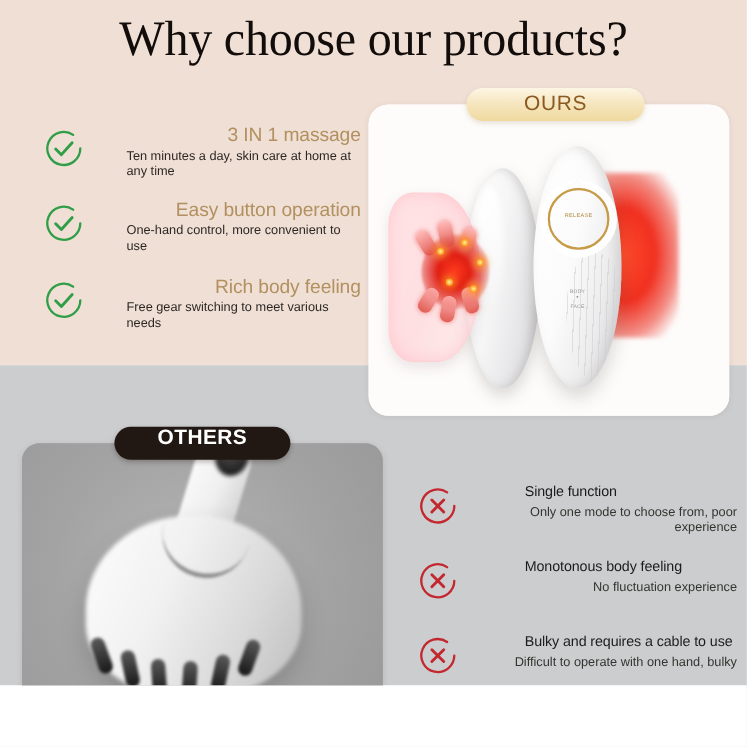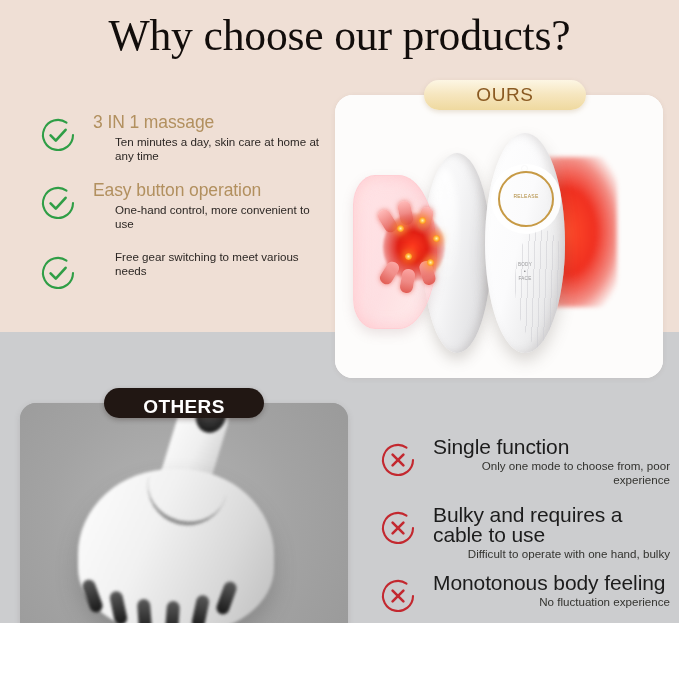--- a/index.html
+++ b/index.html
@@ -63,20 +63,21 @@
     left: 0; top: 3px;
     width: 40px; height: 40px;
   }
   .pro-title {
     font-size: 17.5px;
     line-height: 21px;
     color: #b2905f;
     font-weight: 400;
     letter-spacing: -0.1px;
     white-space: nowrap;
+    text-align: right;
   }
   .pro-desc {
     font-size: 11.6px;
     line-height: 13.6px;
     color: #2c2724;
     margin-top: 2px;
     max-width: 240px;
     margin-left: 22px;
   }
 
@@ -86,25 +87,26 @@
     left: 378px; top: 437px;
     width: 292px;
   }
   .con-row {
     position: relative;
     min-height: 58px;
     margin-bottom: 10px;
     padding-left: 55px;
   }
   .con-title {
-    font-size: 21px;
+    font-size: 13px;
     line-height: 20px;
     color: #1c1c1c;
     font-weight: 400;
     letter-spacing: -0.1px;
+    margin-left: 44px;
   }
   .con-desc {
     font-size: 11.6px;
     line-height: 13.6px;
     color: #33332f;
     margin-top: 2px;
     text-align: right;
   }
 
   
@@ -318,21 +320,21 @@
   }
 
   
   .others-badge {
     position: absolute;
     left: 104px; top: 388px;
     width: 160px; height: 30px;
     border-radius: 15px;
     background: #211713;
     display: flex;
-    align-items: flex-end;
+    align-items: flex-start;
     justify-content: center;
     box-shadow: 0 2px 5px rgba(40,30,25,.3);
   }
   .others-badge-text {
     font-size: 19px;
     font-weight: 700;
     letter-spacing: .4px;
     color: #ffffff;
   }
 </style>
@@ -370,20 +372,21 @@
       <div class="pro-desc">One-hand control, more convenient to use</div>
     </div>
 
     <div class="pro-row">
       <span class="mark-icon">
         <svg width="40" height="40" viewBox="0 0 40 40">
           <path d="M28.5 7.6A15 15 0 1 0 35 20" fill="none" stroke="#2f9e46" stroke-width="2.1" stroke-linecap="round"></path>
           <path d="M12.6 20.4 L17.8 25.6 L27.6 14.8" fill="none" stroke="#2f9e46" stroke-width="2.6" stroke-linecap="round" stroke-linejoin="round"></path>
         </svg>
       </span>
+      <div class="pro-title">Rich body feeling</div>
       <div class="pro-desc">Free gear switching to meet various needs</div>
     </div>
 
   </div>
 
   <div class="ours-card">
     <div class="ours-photo">
 
       <div class="devA-body"></div>
 
@@ -459,30 +462,30 @@
       <div class="con-desc">Only one mode to choose from, poor experience</div>
     </div>
 
     <div class="con-row">
       <span class="mark-icon">
         <svg width="40" height="40" viewBox="0 0 40 40">
           <path d="M28.5 7.6A15 15 0 1 0 35 20" fill="none" stroke="#c3282f" stroke-width="2.1" stroke-linecap="round"></path>
           <path d="M14.6 14.6 L25.4 25.4 M25.4 14.6 L14.6 25.4" fill="none" stroke="#c3282f" stroke-width="2.6" stroke-linecap="round"></path>
         </svg>
       </span>
+      <div class="con-title">Monotonous body feeling</div>
+      <div class="con-desc">No fluctuation experience</div>
+    </div>
+
+    <div class="con-row">
+      <span class="mark-icon">
+        <svg width="40" height="40" viewBox="0 0 40 40">
+          <path d="M28.5 7.6A15 15 0 1 0 35 20" fill="none" stroke="#c3282f" stroke-width="2.1" stroke-linecap="round"></path>
+          <path d="M14.6 14.6 L25.4 25.4 M25.4 14.6 L14.6 25.4" fill="none" stroke="#c3282f" stroke-width="2.6" stroke-linecap="round"></path>
+        </svg>
+      </span>
       <div class="con-title">Bulky and requires a cable to use</div>
       <div class="con-desc">Difficult to operate with one hand, bulky</div>
     </div>
 
-    <div class="con-row">
-      <span class="mark-icon">
-        <svg width="40" height="40" viewBox="0 0 40 40">
-          <path d="M28.5 7.6A15 15 0 1 0 35 20" fill="none" stroke="#c3282f" stroke-width="2.1" stroke-linecap="round"></path>
-          <path d="M14.6 14.6 L25.4 25.4 M25.4 14.6 L14.6 25.4" fill="none" stroke="#c3282f" stroke-width="2.6" stroke-linecap="round"></path>
-        </svg>
-      </span>
-      <div class="con-title">Monotonous body feeling</div>
-      <div class="con-desc">No fluctuation experience</div>
-    </div>
-
   </div>
 
 </div>
 
 </body></html>

